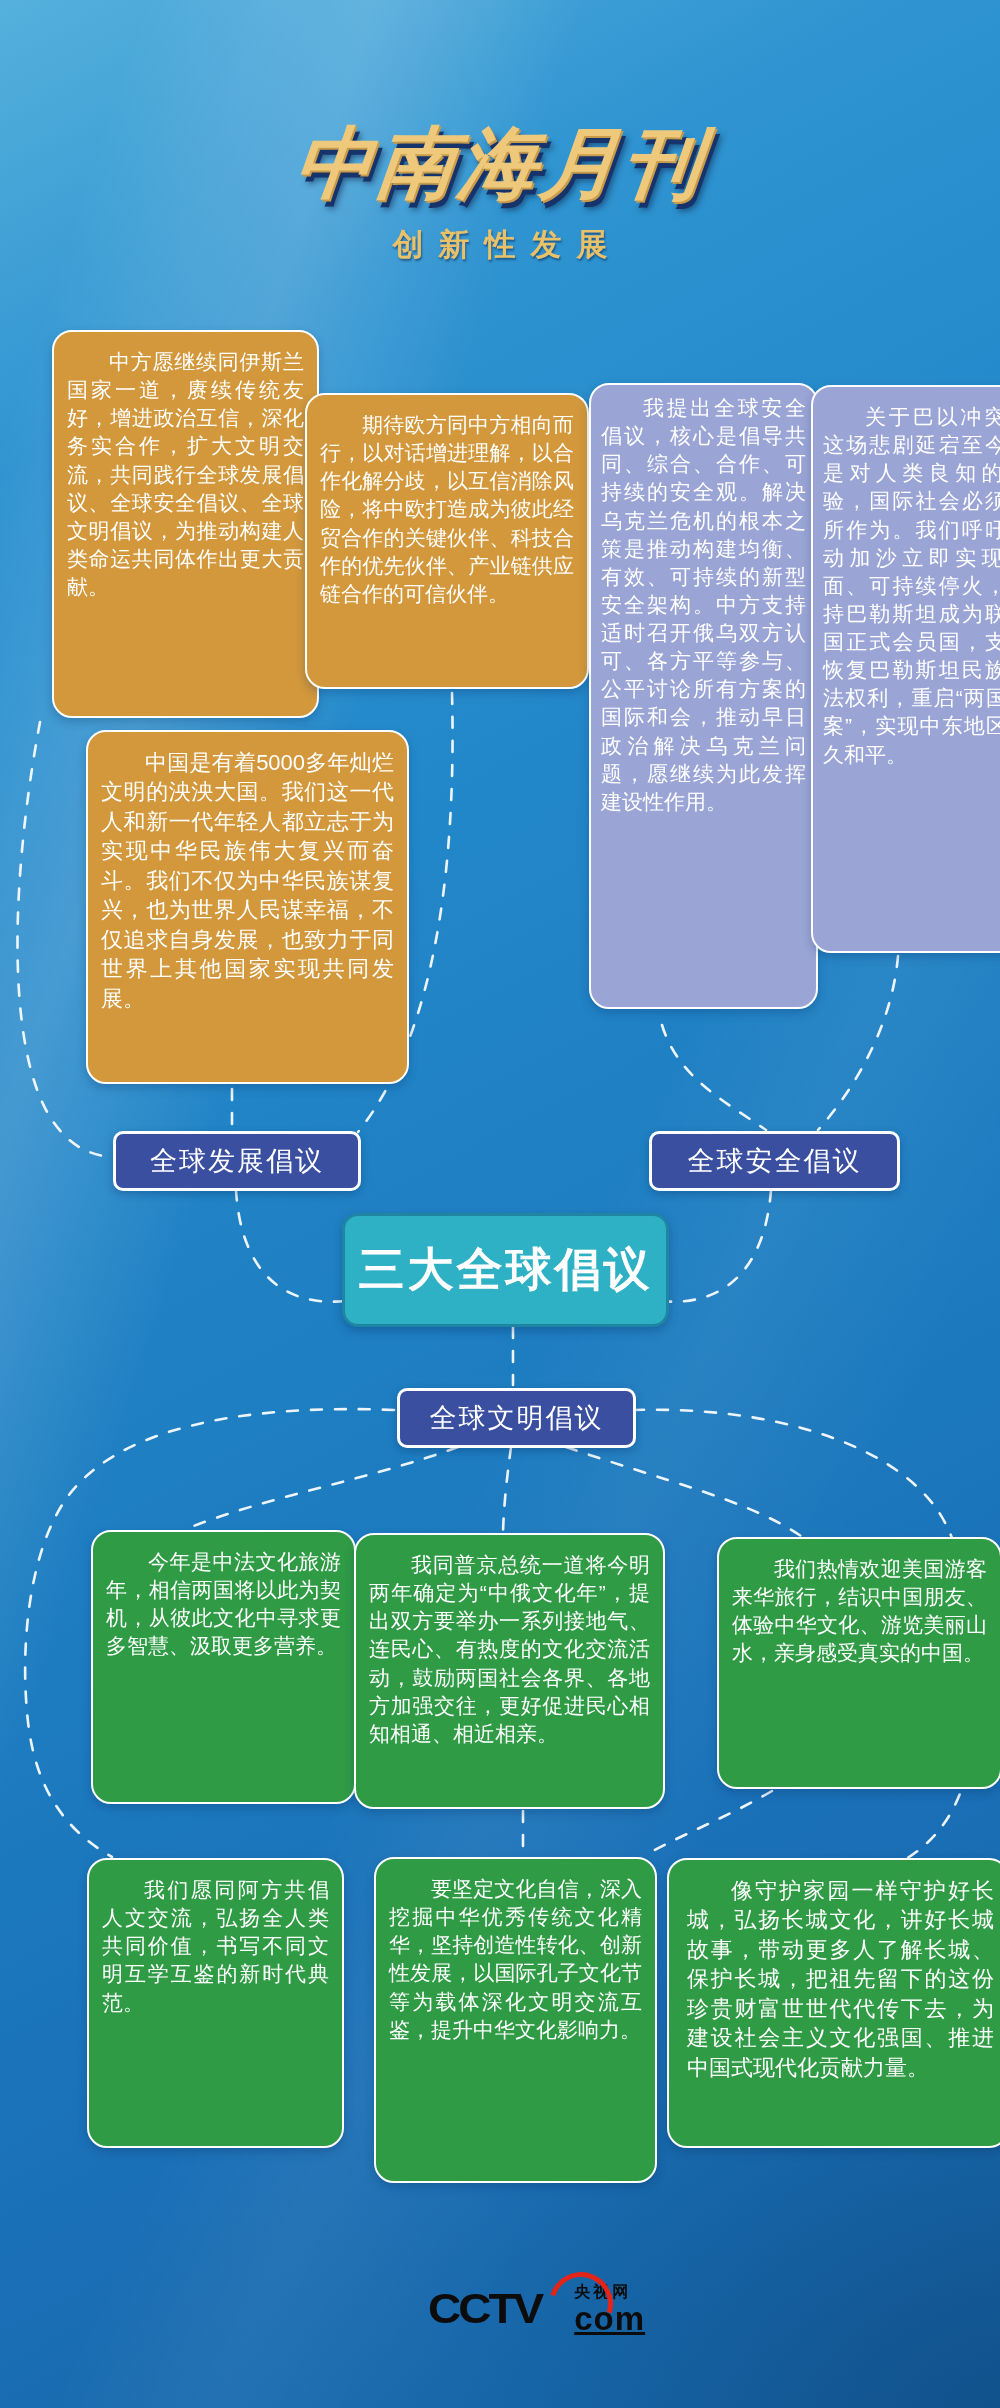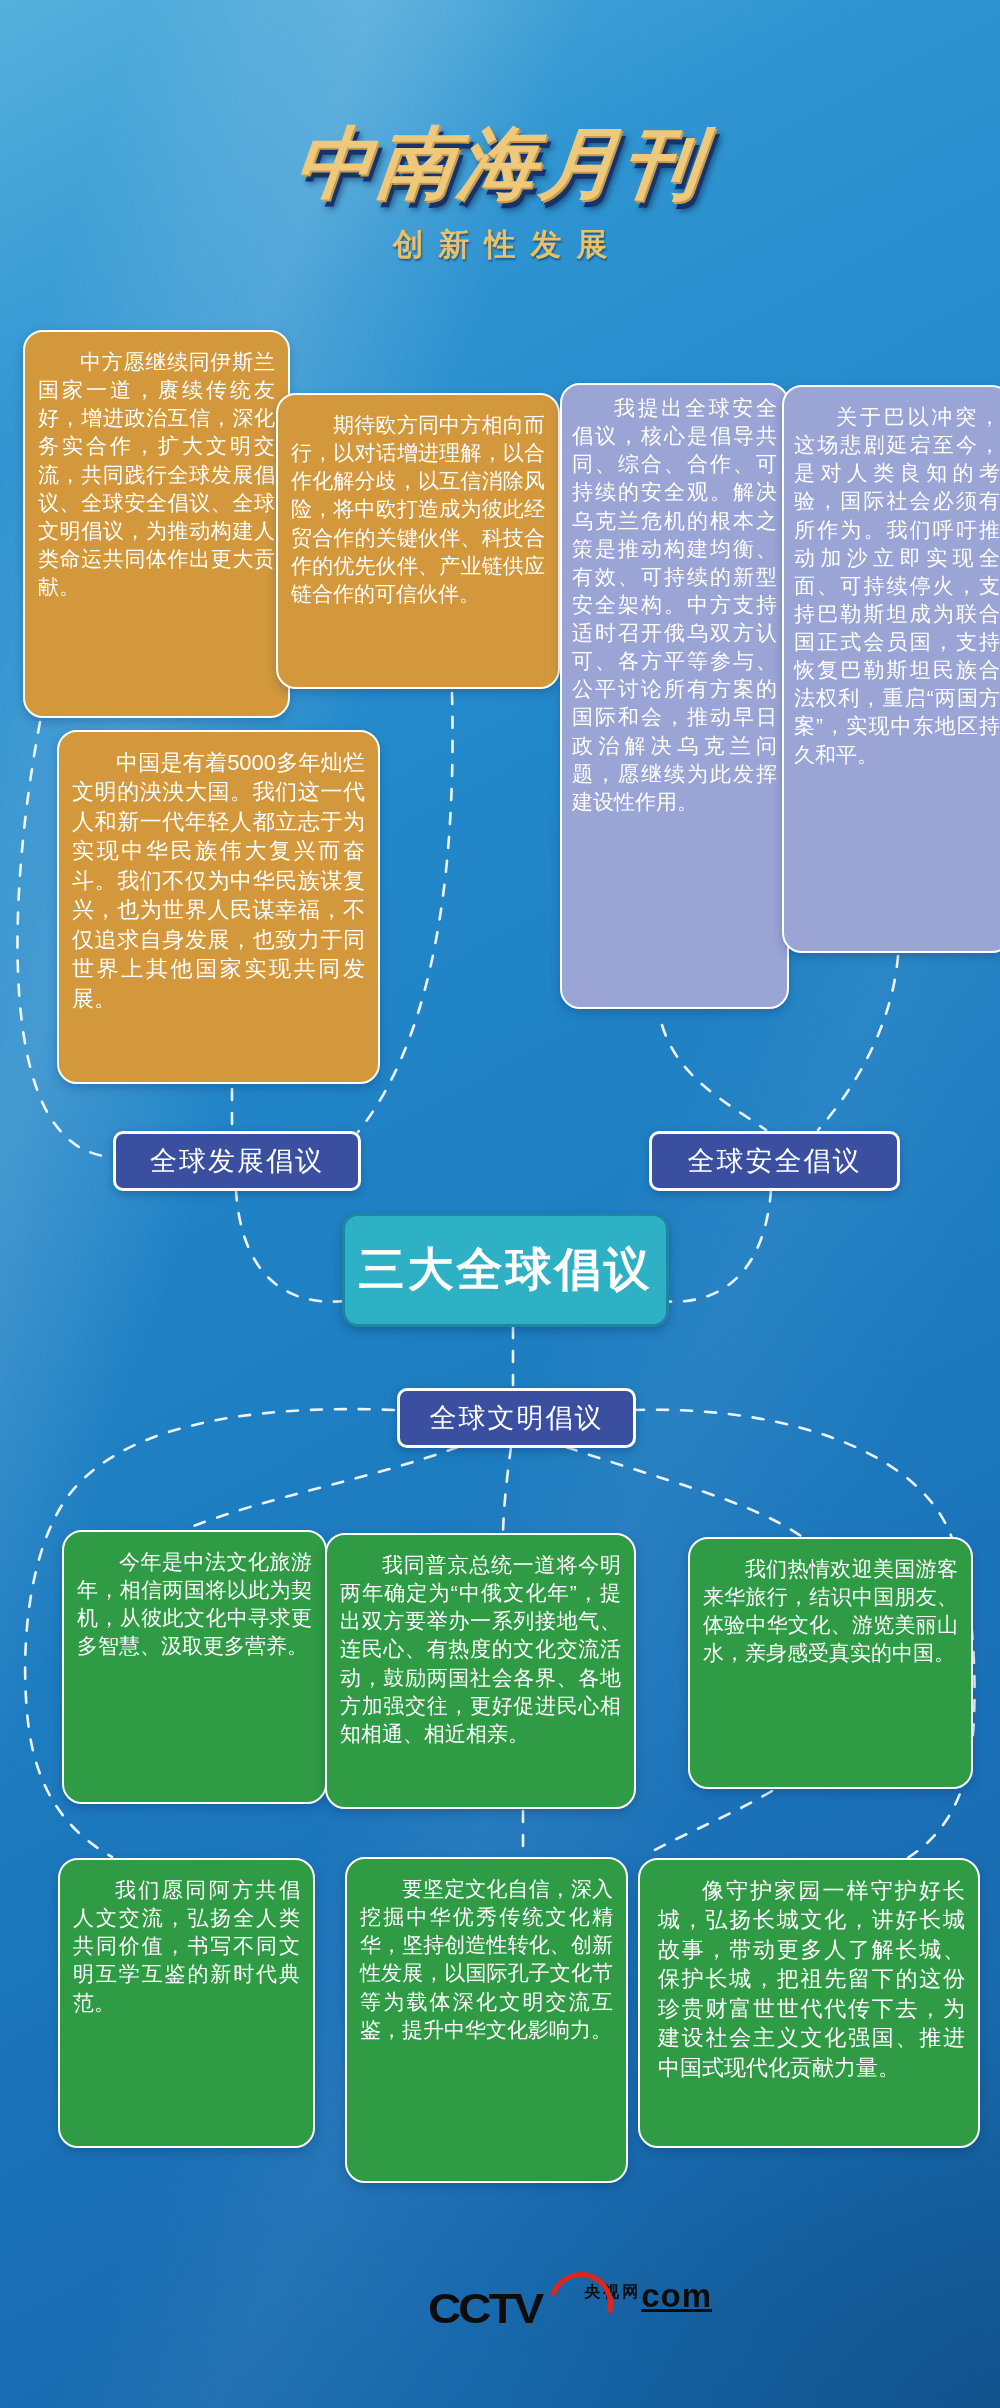--- a/index.html
+++ b/index.html
@@ -17,21 +17,21 @@
   .title{position:absolute;top:112px;left:0;width:100%;text-align:center;z-index:2;
     font-size:78px;font-weight:900;font-style:italic;letter-spacing:4px;color:#eec97b;
     transform:skewX(-6deg);
     text-shadow:2px 2px 0 #c89b4a,5px 7px 0 #16336b,7px 9px 6px rgba(10,25,60,.55);}
   .subtitle{position:absolute;top:224px;left:0;width:100%;text-align:center;z-index:2;
     font-size:31px;font-weight:bold;color:#e9c169;letter-spacing:15px;text-indent:15px;
     text-shadow:1px 2px 2px rgba(10,30,70,.5);}
 
   .card{position:absolute;z-index:2;border:2.5px solid #fff;border-radius:20px;color:#fff;
     padding:16px 13px;text-align:justify;box-shadow:0 4px 10px rgba(0,40,90,.25);
-    font-size:21px;line-height:1.34;}
+    font-size:21px;line-height:1.34;margin-left:29px;}
   .card p{margin:0;text-indent:2em;}
   .orange{background:#d2983b;}
   .purple{background:#9aa5d6;}
   .green{background:#2f9b45;}
 
   .dev1{left:23px;top:330px;width:237px;min-height:352px;}
   .dev2{left:276px;top:393px;width:254px;min-height:260px;}
   .dev3{left:57px;top:730px;width:293px;min-height:318px;font-size:22px;}
   .sec1{left:560px;top:383px;width:205px;min-height:604px;padding:9px 10px;}
   .sec2{left:782px;top:385px;width:206px;min-height:532px;padding:16px 10px;}
@@ -50,21 +50,21 @@
   .label-civ{left:397px;top:1388px;width:233px;height:54px;}
 
   .center-node{position:absolute;left:342px;top:1213px;width:321px;height:108px;z-index:3;
     background:#2eb0c5;border:3px solid #1e86a3;border-radius:16px;color:#fff;
     font-size:46px;font-weight:bold;letter-spacing:3px;display:flex;align-items:center;justify-content:center;
     box-shadow:0 4px 10px rgba(0,40,90,.3);}
 
   .footer-logo{position:absolute;left:428px;top:2280px;z-index:2;display:flex;align-items:flex-start;gap:32px;}
   .cctv-text{font-size:46px;font-weight:900;color:#0c0c0c;letter-spacing:-3px;line-height:56px;
     transform:scaleY(.92);}
-  .logo-right{margin-left:11px;display:flex;flex-direction:row;}
+  .logo-right{margin-left:1px;display:flex;flex-direction:column;}
   .yangshiwang{font-size:16px;font-weight:bold;color:#0c0c0c;letter-spacing:3px;margin-top:2px;}
   .com-text{font-size:33px;font-weight:900;color:#0c0c0c;line-height:30px;margin-top:1px;letter-spacing:1px;text-decoration:underline;}
   .red-arc{position:absolute;left:121px;top:-8px;width:54px;height:54px;border-radius:50%;
     border:5px solid transparent;border-top-color:#e1251b;border-right-color:#e1251b;
     transform:rotate(-28deg);}
 </style>
 </head>
 <body>
 
 <div class="page">

